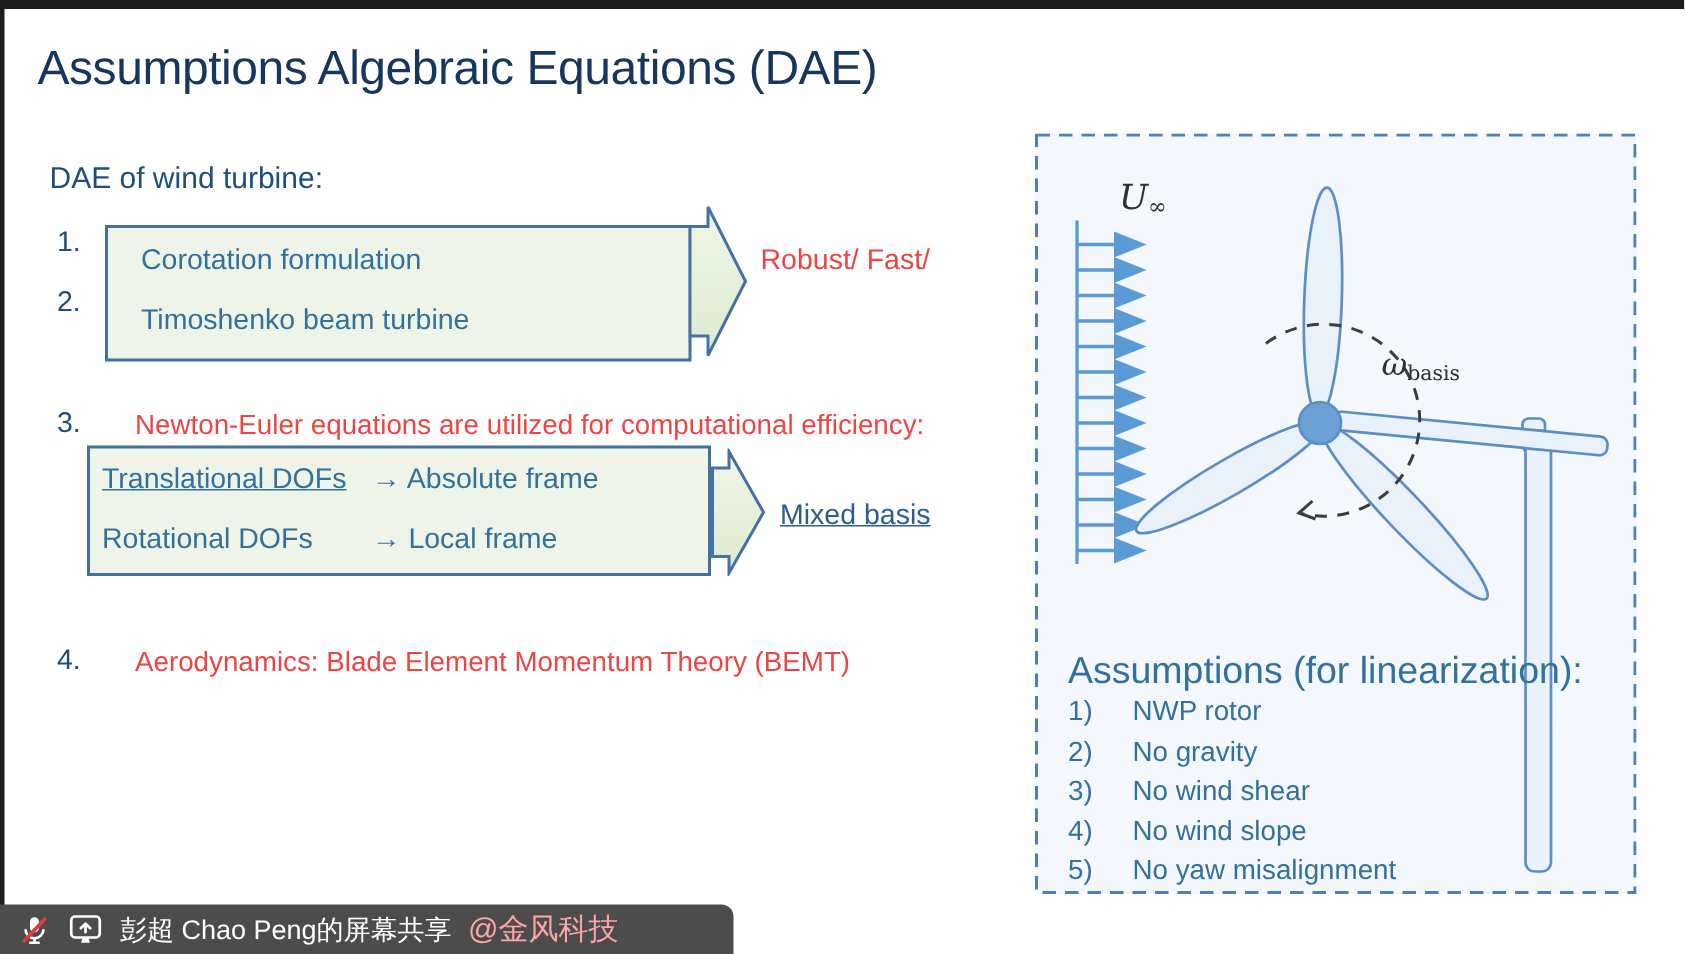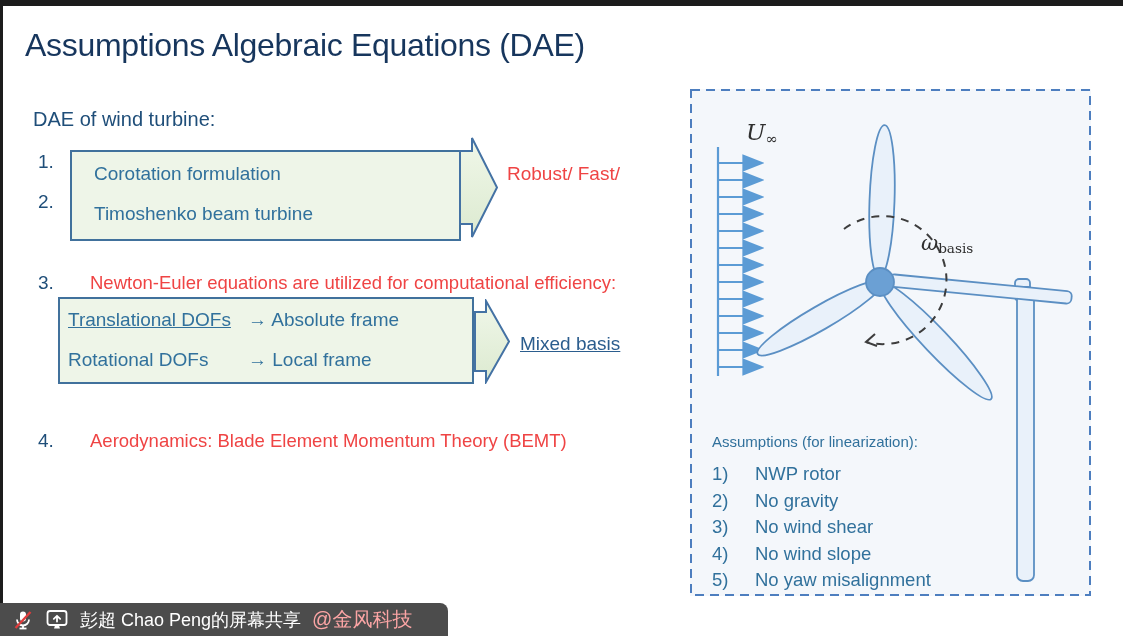--- a/index.html
+++ b/index.html
@@ -17,26 +17,26 @@
   .boxline{position:absolute;font-size:19px;color:#31719c;white-space:nowrap;}
 
   .arrow-svg{position:absolute;}
   .caption{position:absolute;font-size:19px;color:#ef4444;line-height:26px;white-space:nowrap;}
   .mixed{position:absolute;font-size:19px;color:#2b5d8e;text-decoration:underline;white-space:nowrap;}
 
   .panel{position:absolute;left:690px;top:89px;width:401px;height:507px;background:#f4f7fb;}
   .panel svg.diagram{position:absolute;left:0;top:0;}
   .mathlabel{position:absolute;font-family:"DejaVu Serif",serif;font-style:italic;color:#2f2f2f;}
   .mathlabel .sub{font-size:0.65em;font-style:normal;vertical-align:-0.25em;font-family:"DejaVu Serif",serif;}
-  .assump-title{position:absolute;left:22px;top:344px;font-size:15px;color:#31719c;}
+  .assump-title{position:absolute;left:22px;top:344px;font-size:25px;color:#31719c;}
   .assump-list{position:absolute;left:22px;top:372px;font-size:18.5px;color:#31719c;}
   .assump-row{display:flex;height:26.5px;align-items:center;}
   .assump-row .n{width:43px;}
 
-  .banner{position:absolute;left:0;bottom:0;width:448px;height:33px;background:#4c4c4c;
+  .banner{position:absolute;left:0;bottom:0;width:489px;height:33px;background:#4c4c4c;
           border-top-right-radius:8px;display:flex;align-items:center;gap:11px;padding-left:12px;
           box-sizing:border-box;}
   .banner .txt{color:#ffffff;font-size:18px;white-space:nowrap;}
   .banner .mention{color:#fca5a5;font-size:20px;white-space:nowrap;}
 </style>
 </head>
 <body>
 
 <div class="stage">
   <div class="top-edge"></div>

